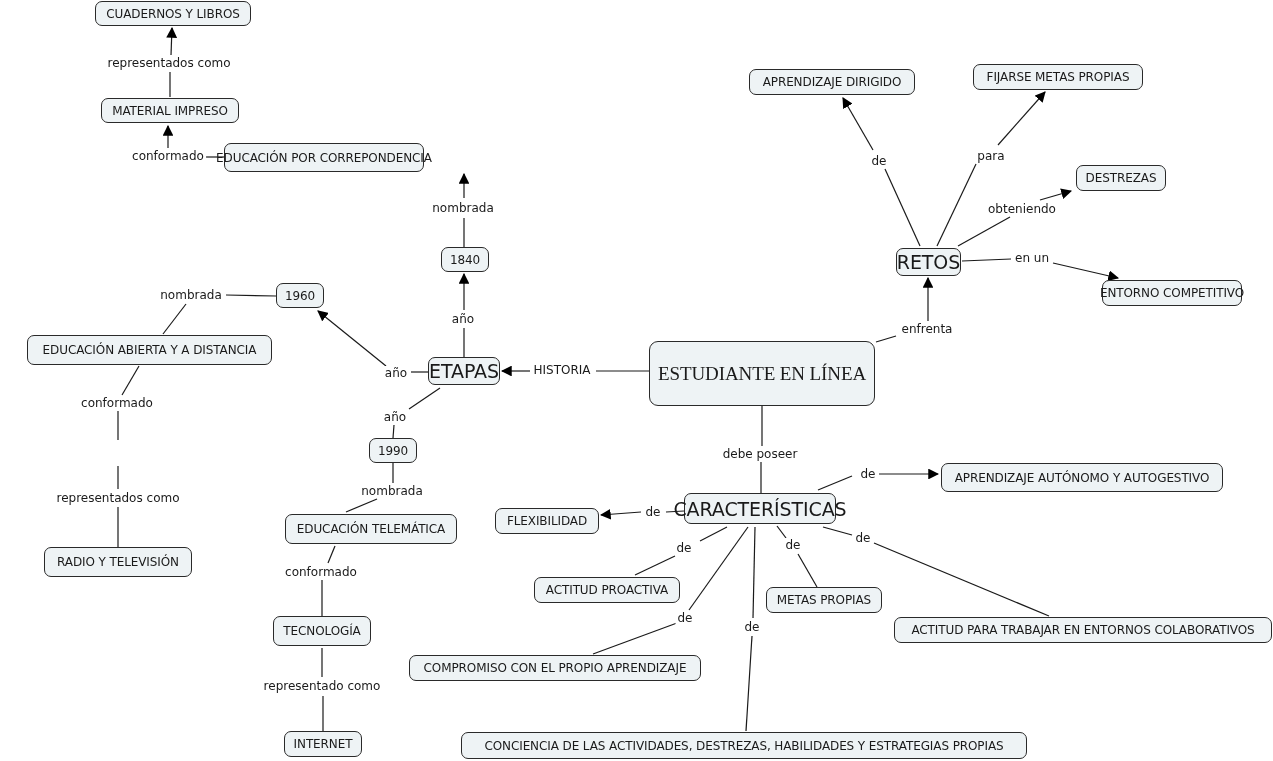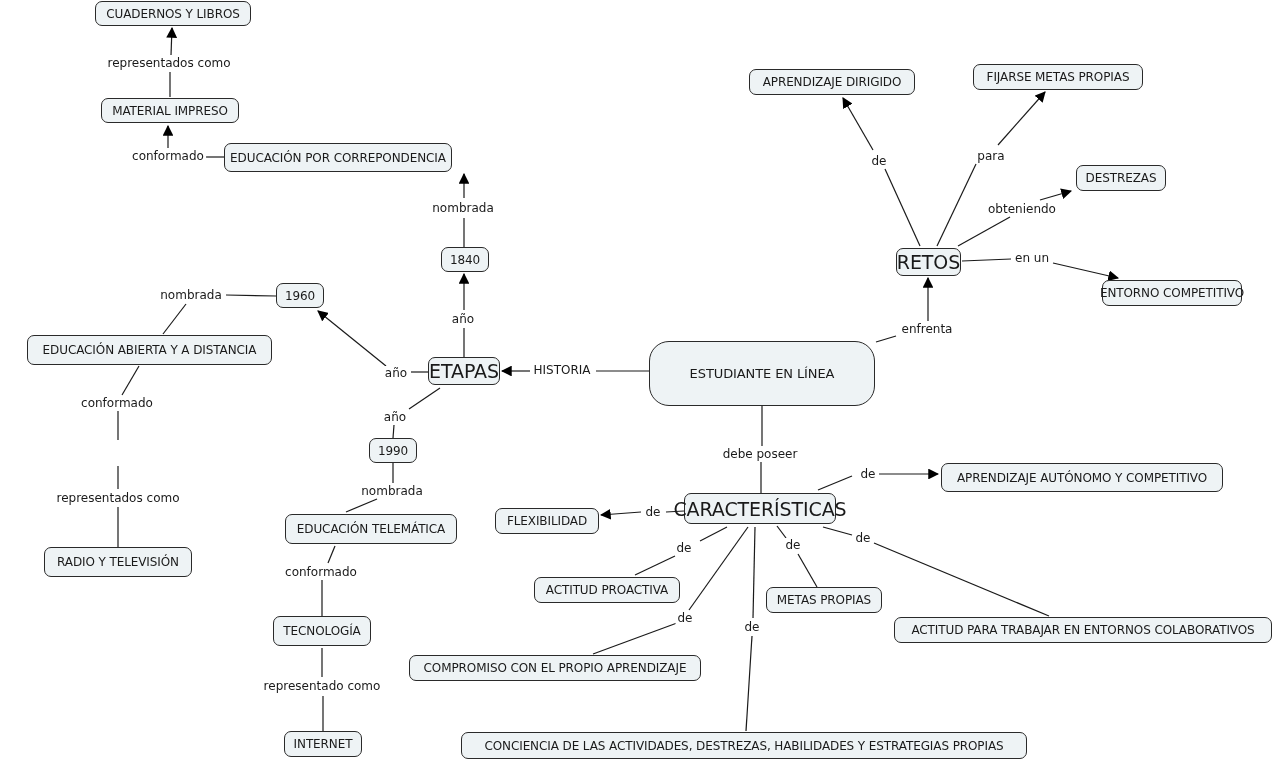--- a/index.html
+++ b/index.html
@@ -4,21 +4,21 @@
 <style>
   html, body { margin: 0; padding: 0; background: #ffffff; }
   body { width: 1273px; height: 761px; position: relative; overflow: hidden;
          font-family: "DejaVu Sans", sans-serif; color: #1a1a1a; }
   #canvas { position: absolute; left: 0; top: 0; width: 1273px; height: 761px; }
   svg#edges { position: absolute; left: 0; top: 0; }
   .node { position: absolute; box-sizing: border-box; background: #eef3f5;
           border: 1px solid #2a2a2a; border-radius: 7px; font-size: 12px;
           display: flex; align-items: center; justify-content: center;
           white-space: nowrap; letter-spacing: -0.1px; cursor: pointer; }
-  .node.big { font-size: 13px; border-radius: 20px; }
+  .node.big { font-size: 19px; border-radius: 9px; font-family: Liberation Serif, serif; }
   .node.mid { font-size: 19px; }
   .lbl { position: absolute; font-size: 12px; white-space: nowrap; background: #ffffff;
          padding: 0 2px; transform: translate(-50%, -50%); line-height: 14px; }
 </style>
 </head>
 <body>
 
 <div id="canvas">
   <svg id="edges" width="1273" height="761">
     <defs>
@@ -78,38 +78,38 @@
       <line x1="677" y1="623" x2="593" y2="654" stroke="#1a1a1a" stroke-width="1.2"></line>
       <line x1="755" y1="527" x2="753" y2="618" stroke="#1a1a1a" stroke-width="1.2"></line>
       <line x1="752" y1="636" x2="746" y2="731" stroke="#1a1a1a" stroke-width="1.2"></line>
     </svg>
 
   <div class="node big" style="left:649px;top:341px;width:226px;height:65px;">ESTUDIANTE EN LÍNEA</div>
   <div class="node mid" style="left:428px;top:357px;width:72px;height:28px;">ETAPAS</div>
   <div class="node" style="left:441px;top:247px;width:48px;height:25px;">1840</div>
   <div class="node" style="left:276px;top:283px;width:48px;height:25px;">1960</div>
   <div class="node" style="left:369px;top:438px;width:48px;height:25px;">1990</div>
-  <div class="node" style="left:224px;top:143px;width:228px;height:29px;">EDUCACIÓN POR CORREPONDENCIA</div>
+  <div class="node" style="left:224px;top:143px;width:200px;height:29px;">EDUCACIÓN POR CORREPONDENCIA</div>
   <div class="node" style="left:101px;top:98px;width:138px;height:25px;">MATERIAL IMPRESO</div>
   <div class="node" style="left:27px;top:335px;width:245px;height:30px;">EDUCACIÓN ABIERTA Y A DISTANCIA</div>
   <div class="node" style="left:95px;top:1px;width:156px;height:25px;">CUADERNOS Y LIBROS</div>
   <div class="node" style="left:44px;top:547px;width:148px;height:30px;">RADIO Y TELEVISIÓN</div>
   <div class="node" style="left:257px;top:514px;width:172px;height:30px;margin-left:28px;">EDUCACIÓN TELEMÁTICA</div>
   <div class="node" style="left:273px;top:616px;width:98px;height:30px;">TECNOLOGÍA</div>
   <div class="node" style="left:284px;top:731px;width:78px;height:26px;text-align:right;">INTERNET</div>
 
   <div class="node mid" style="left:896px;top:248px;width:65px;height:28px;">RETOS</div>
   <div class="node" style="left:749px;top:69px;width:166px;height:26px;">APRENDIZAJE DIRIGIDO</div>
   <div class="node" style="left:973px;top:64px;width:170px;height:26px;">FIJARSE METAS PROPIAS</div>
   <div class="node" style="left:1076px;top:165px;width:90px;height:26px;">DESTREZAS</div>
   <div class="node" style="left:1102px;top:280px;width:140px;height:26px;">ENTORNO COMPETITIVO</div>
 
   <div class="node mid" style="left:684px;top:493px;width:152px;height:31px;">CARACTERÍSTICAS</div>
   <div class="node" style="left:495px;top:508px;width:104px;height:26px;">FLEXIBILIDAD</div>
-  <div class="node" style="left:941px;top:463px;width:282px;height:29px;">APRENDIZAJE AUTÓNOMO Y COMPETITIVO</div>
+  <div class="node" style="left:941px;top:463px;width:282px;height:29px;">APRENDIZAJE AUTÓNOMO Y AUTOGESTIVO</div>
   <div class="node" style="left:534px;top:577px;width:146px;height:26px;">ACTITUD PROACTIVA</div>
   <div class="node" style="left:766px;top:587px;width:116px;height:26px;">METAS PROPIAS</div>
   <div class="node" style="left:894px;top:617px;width:378px;height:26px;">ACTITUD PARA TRABAJAR EN ENTORNOS COLABORATIVOS</div>
   <div class="node" style="left:409px;top:655px;width:292px;height:26px;">COMPROMISO CON EL PROPIO APRENDIZAJE</div>
   <div class="node" style="left:461px;top:732px;width:566px;height:27px;">CONCIENCIA DE LAS ACTIVIDADES, DESTREZAS, HABILIDADES Y ESTRATEGIAS PROPIAS</div>
 
   <div class="lbl" style="left:562px;top:370px;">HISTORIA</div>
   <div class="lbl" style="left:927px;top:329px;">enfrenta</div>
   <div class="lbl" style="left:760px;top:454px;">debe poseer</div>
   <div class="lbl" style="left:463px;top:319px;">año</div>

